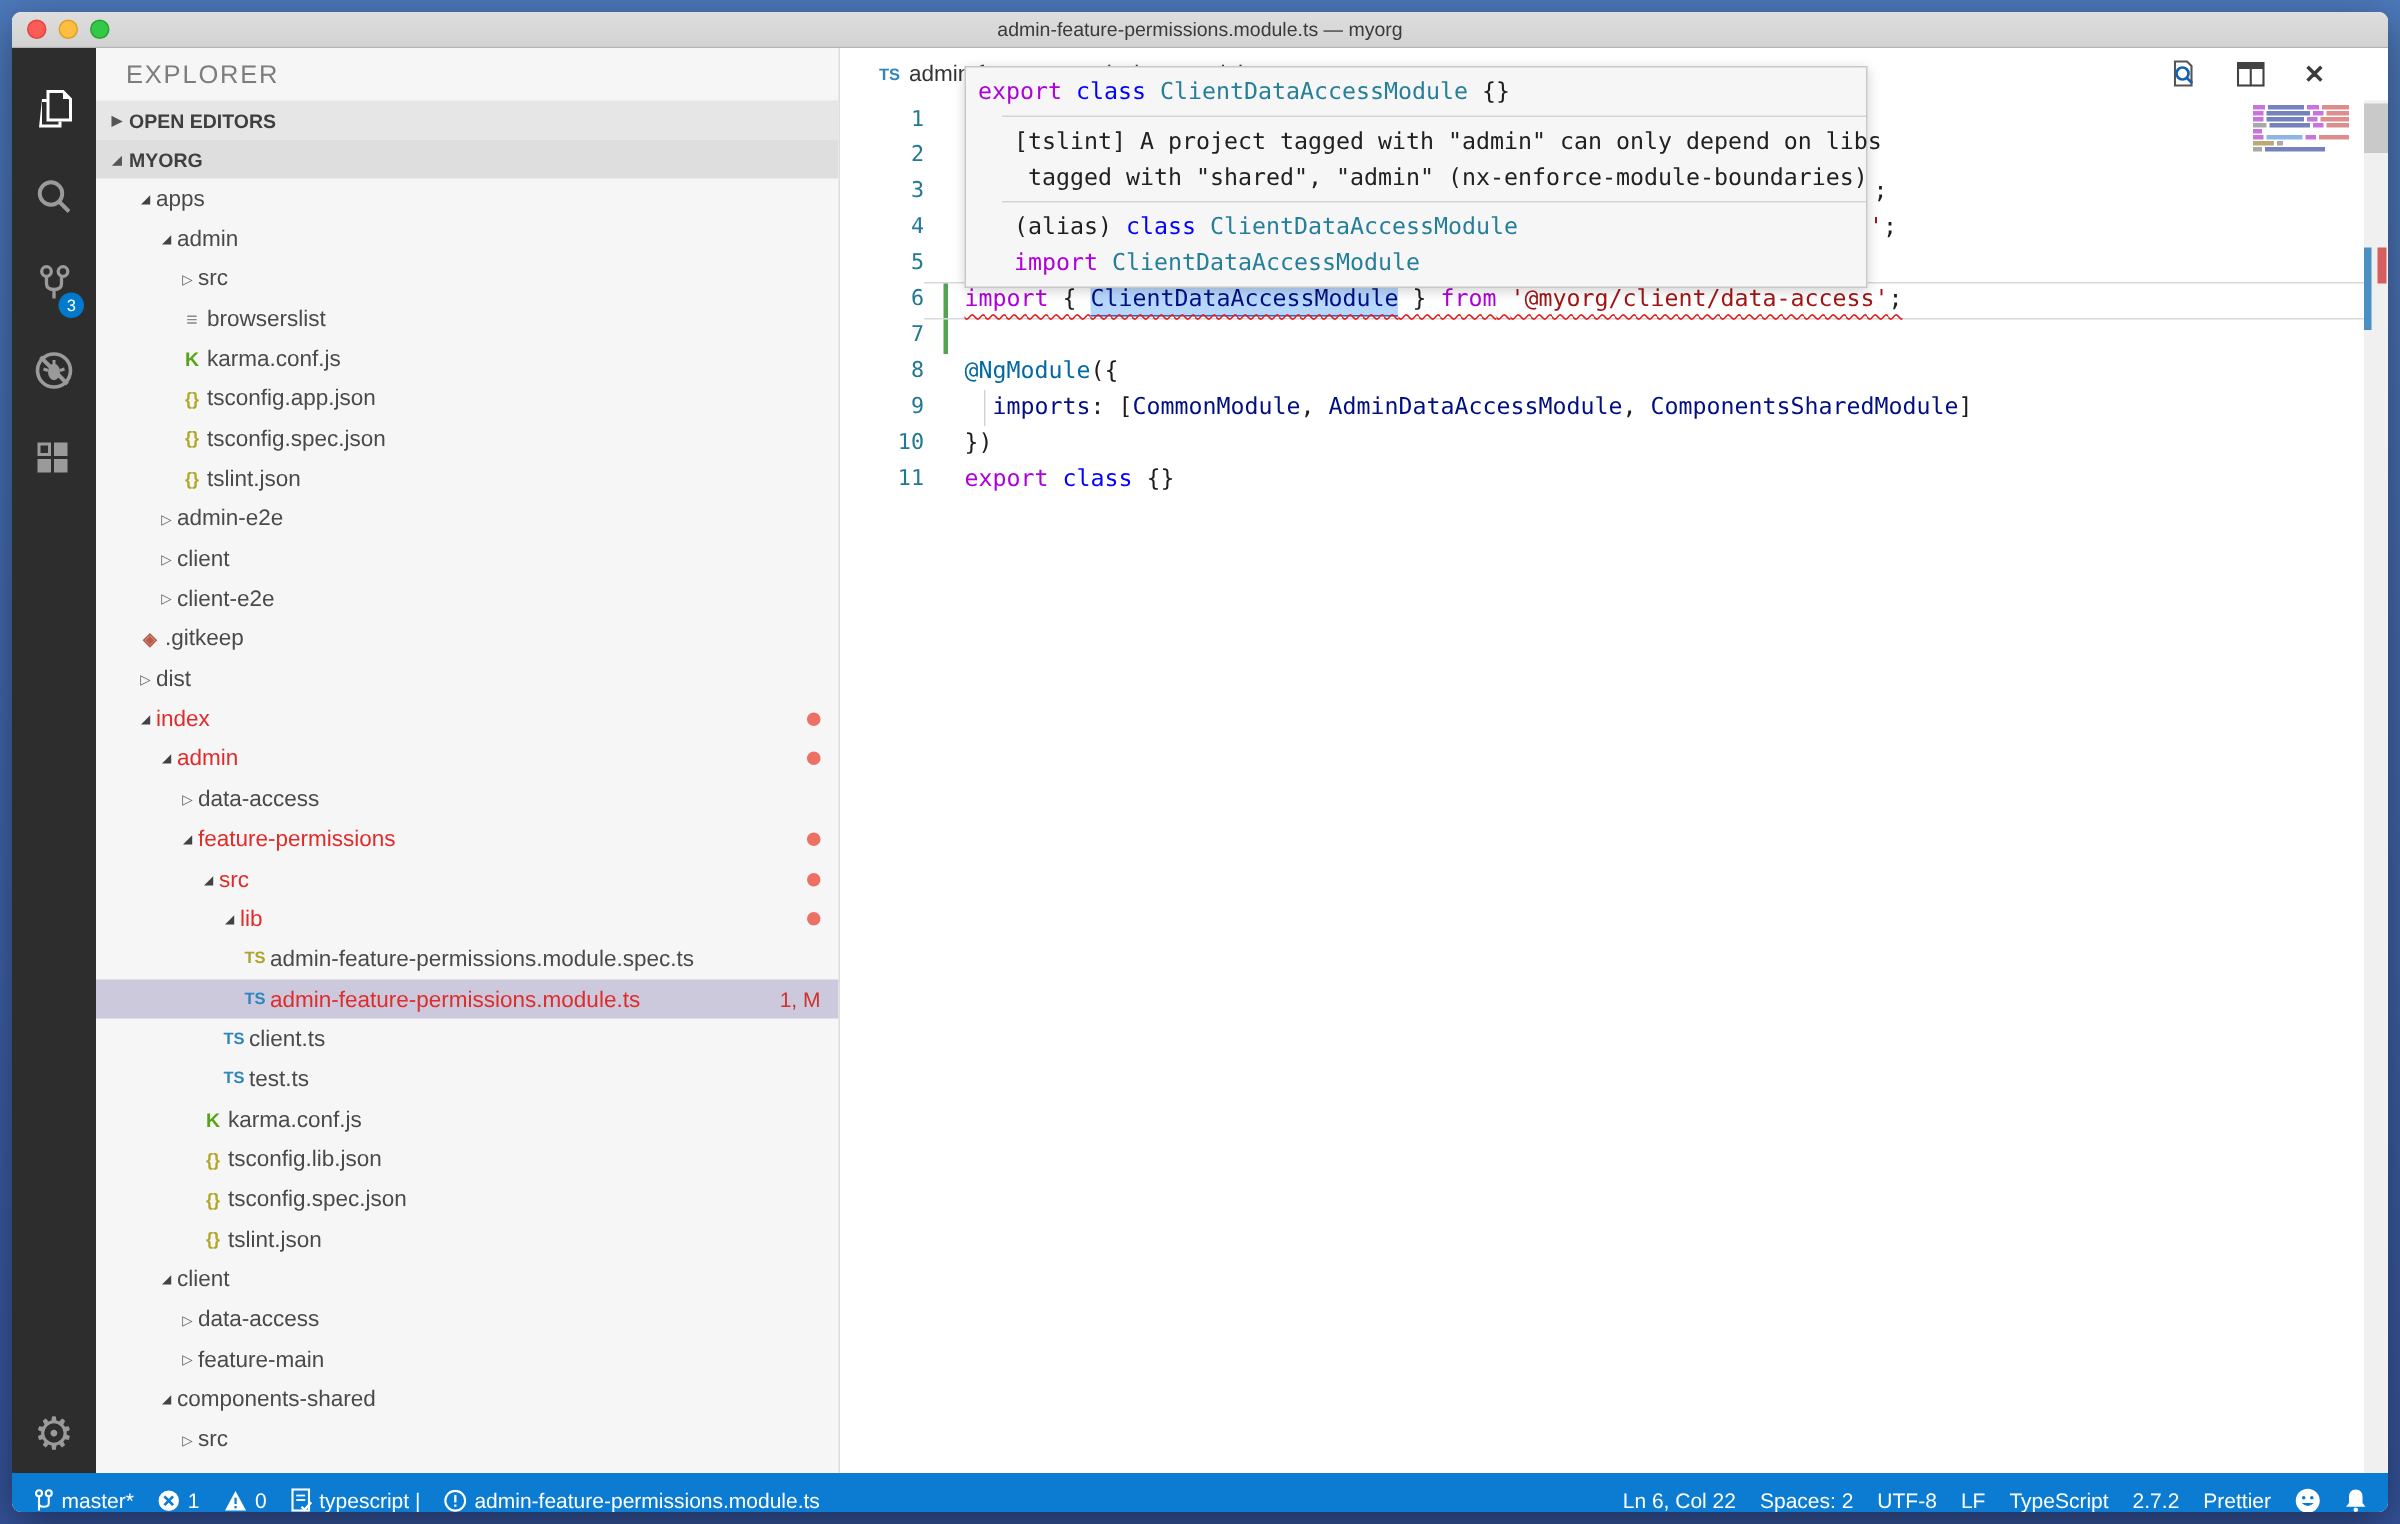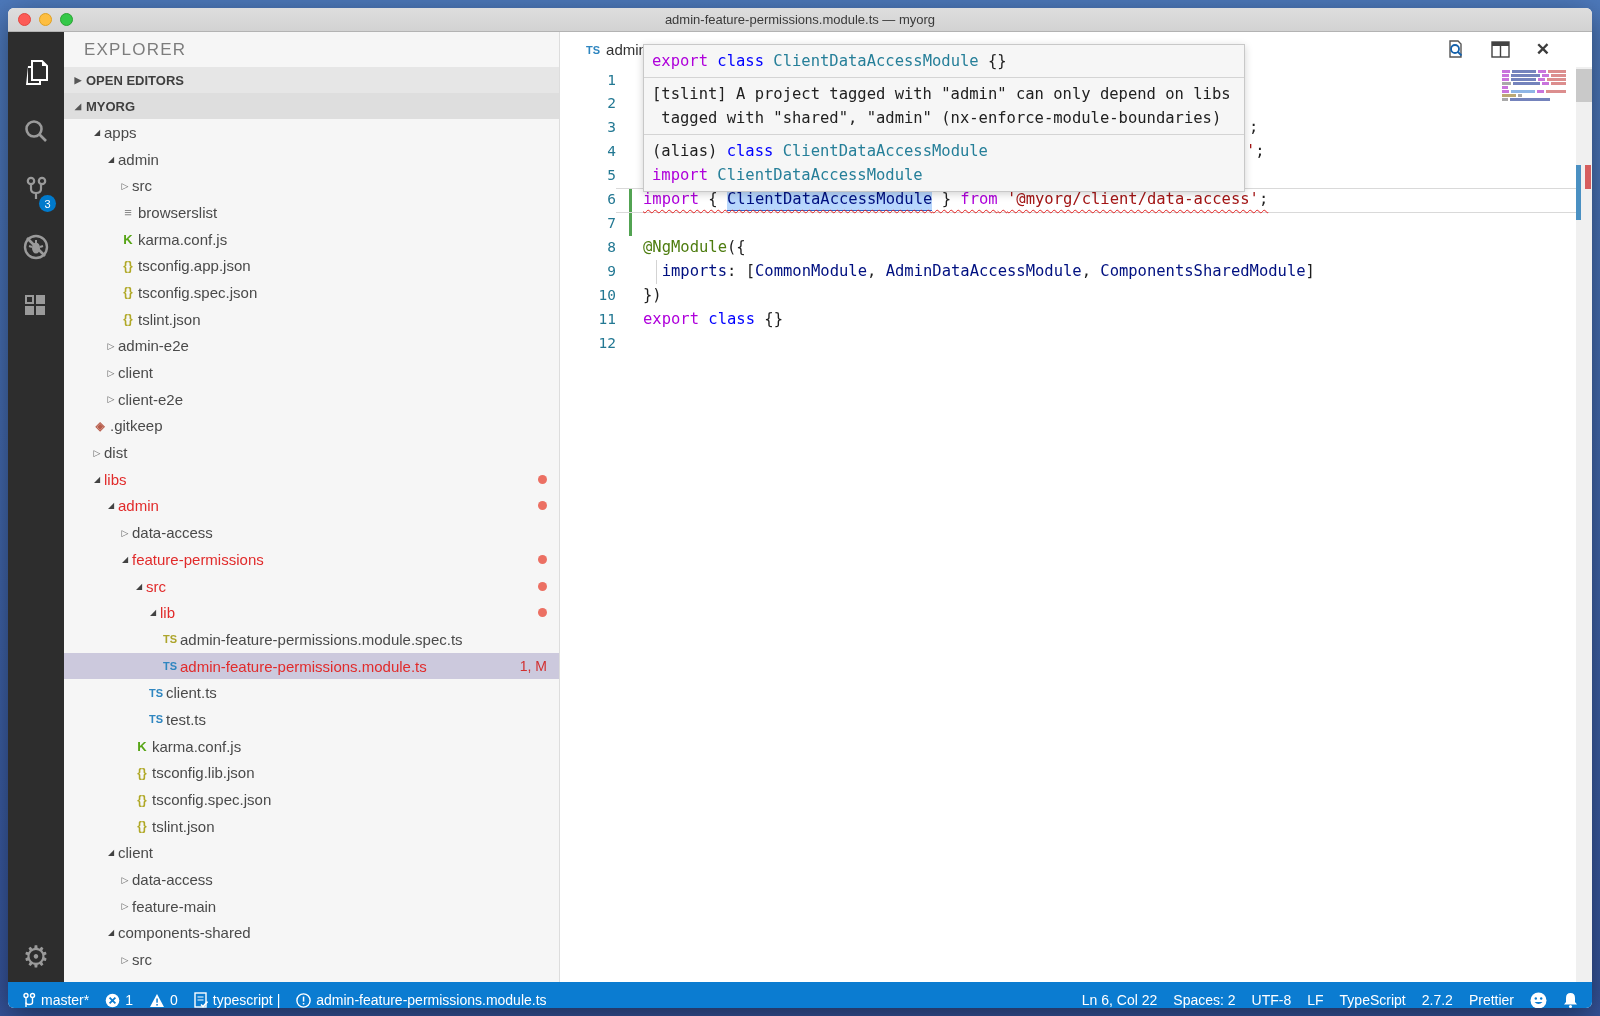--- a/index.html
+++ b/index.html
@@ -61,33 +61,33 @@
   .et-actions { position:absolute; right:42px; top:0; height:35px; display:flex; align-items:center; gap:26px; }
   .et-actions .aicon { cursor:pointer; display:flex; align-items:center; }
   .close-x { font-size:17px; color:#3c3c3c; font-weight:bold; }
 
   .editor-body { position:relative; height:915px; font-family:"DejaVu Sans Mono", monospace; font-size:15.5px; }
   .code-line { height:24px; line-height:24px; display:flex; white-space:pre; position:relative; }
   .gutter { width:56px; flex:none; text-align:right; color:#237893; font-size:14.5px; }
   .code-content { padding-left:27px; display:flex; white-space:pre; }
   .tk-kw { color:#AF00DB; } .tk-st { color:#0000FF; } .tk-cls { color:#267F99; }
   .tk-var { color:#001080; } .tk-str { color:#A31515; } .tk-pun { color:#1e1e1e; }
-  .tk-fn { color:#4d7c0f; }
+  .tk-fn { color:#0369a1; }
   .tk-hl { color:#001080; background:#b8d7fd; border-bottom:1.5px solid #2b65c9; }
   .wavy { text-decoration:underline wavy #e31e1e; text-underline-offset:4.5px; text-decoration-thickness:1px; }
 
   .cur-line { position:absolute; left:56px; right:16px; height:25px; border-top:1px solid #d9d9d9; border-bottom:1px solid #d9d9d9; pointer-events:none; }
   .mod-bar { position:absolute; left:69px; width:3px; background:#52a352; }
   .indent-guide { position:absolute; width:1px; background:#d3d3d3; }
 
   .hover-widget { position:absolute; left:83px; top:-23px; width:602px; background:#f6f6f6;
                   border:1px solid #c8c8c8; box-shadow:0 2px 8px rgba(0,0,0,.18); z-index:5;
                   font-size:15.5px; }
   .hw-section { padding:4px 8px; line-height:24px; }
-  .hw-section + .hw-section { border-top:1px solid #d4d4d4; }
+  .hw-section + .hw-section { border-top:1px solid #d4d4d4;margin-left:24px; }
   .hw-line { white-space:pre; display:flex; }
   .hw-text { color:#212121; white-space:pre; }
 
   .minimap { position:absolute; top:3px; right:26px; width:64px; display:flex; flex-direction:column; gap:1.5px; cursor:pointer; }
   .mm-row { height:2.5px; display:flex; gap:2px; }
   .mm-seg { height:2.5px; opacity:.85; }
 
   .oruler { position:absolute; top:0; right:0; width:16px; height:100%; background:#f0f0f0; }
   .oruler .slider { position:absolute; top:2px; left:0; width:16px; height:33px; background:#c9c9c9; }
   .or-blue { position:absolute; left:0; top:98px; width:5px; height:55px; background:#4a90c2; }
@@ -218,21 +218,21 @@
           <div class="tree-row" style="padding-left: 26px;">
             <span class="ficon fi-git">◈</span>
             <span class="lbl">.gitkeep</span>
           </div>
           <div class="tree-row" style="padding-left: 26px;">
             <span class="tw-arrow">▷</span>
             <span class="lbl">dist</span>
           </div>
           <div class="tree-row red" style="padding-left: 26px;">
             <span class="tw-arrow exp">◢</span>
-            <span class="lbl">libs</span>
+            <span class="lbl">index</span>
             <span class="row-right">
               <span class="dot"></span>
             </span>
           </div>
           <div class="tree-row red" style="padding-left: 40px;">
             <span class="tw-arrow exp">◢</span>
             <span class="lbl">admin</span>
             <span class="row-right">
               <span class="dot"></span>
             </span>
@@ -353,21 +353,20 @@
             <div class="code-line"><span class="gutter">2</span><span class="code-content"></span></div>
             <div class="code-line"><span class="gutter">3</span><span class="code-content"><span class="tk-pun" style="padding-left: 606px;">;</span></span></div>
             <div class="code-line"><span class="gutter">4</span><span class="code-content"><span class="tk-str" style="padding-left: 603px;">'</span><span class="tk-pun">;</span></span></div>
             <div class="code-line"><span class="gutter">5</span><span class="code-content"></span></div>
             <div class="code-line"><span class="gutter">6</span><span class="code-content wavy"><span class="tk-kw">import</span><span class="tk-pun"> { </span><span class="tk-hl">ClientDataAccessModule</span><span class="tk-pun"> } </span><span class="tk-kw">from</span><span class="tk-pun"> </span><span class="tk-str">'@myorg/client/data-access'</span><span class="tk-pun">;</span></span></div>
             <div class="code-line"><span class="gutter">7</span><span class="code-content"></span></div>
             <div class="code-line"><span class="gutter">8</span><span class="code-content"><span class="tk-fn">@NgModule</span><span class="tk-pun">({</span></span></div>
             <div class="code-line"><span class="gutter">9</span><span class="code-content"><span class="tk-pun">  </span><span class="tk-var">imports</span><span class="tk-pun">: [</span><span class="tk-var">CommonModule</span><span class="tk-pun">, </span><span class="tk-var">AdminDataAccessModule</span><span class="tk-pun">, </span><span class="tk-var">ComponentsSharedModule</span><span class="tk-pun">]</span></span></div>
             <div class="code-line"><span class="gutter">10</span><span class="code-content"><span class="tk-pun">})</span></span></div>
             <div class="code-line"><span class="gutter">11</span><span class="code-content"><span class="tk-kw">export </span><span class="tk-st">class </span><span class="tk-pun">{}</span></span></div>
-            <div class="code-line"><span class="gutter">12</span><span class="code-content"></span></div>
           </div>
 
         <div class="hover-widget" id="hoverwidget">
             <div class="hw-section">
               <div class="hw-line"><span class="tk-kw">export </span><span class="tk-st">class </span><span class="tk-cls">ClientDataAccessModule </span><span class="tk-pun">{}</span></div>
             </div>
             <div class="hw-section">
               <div class="hw-text">[tslint] A project tagged with "admin" can only depend on libs</div>
               <div class="hw-text"> tagged with "shared", "admin" (nx-enforce-module-boundaries)</div>
             </div>

